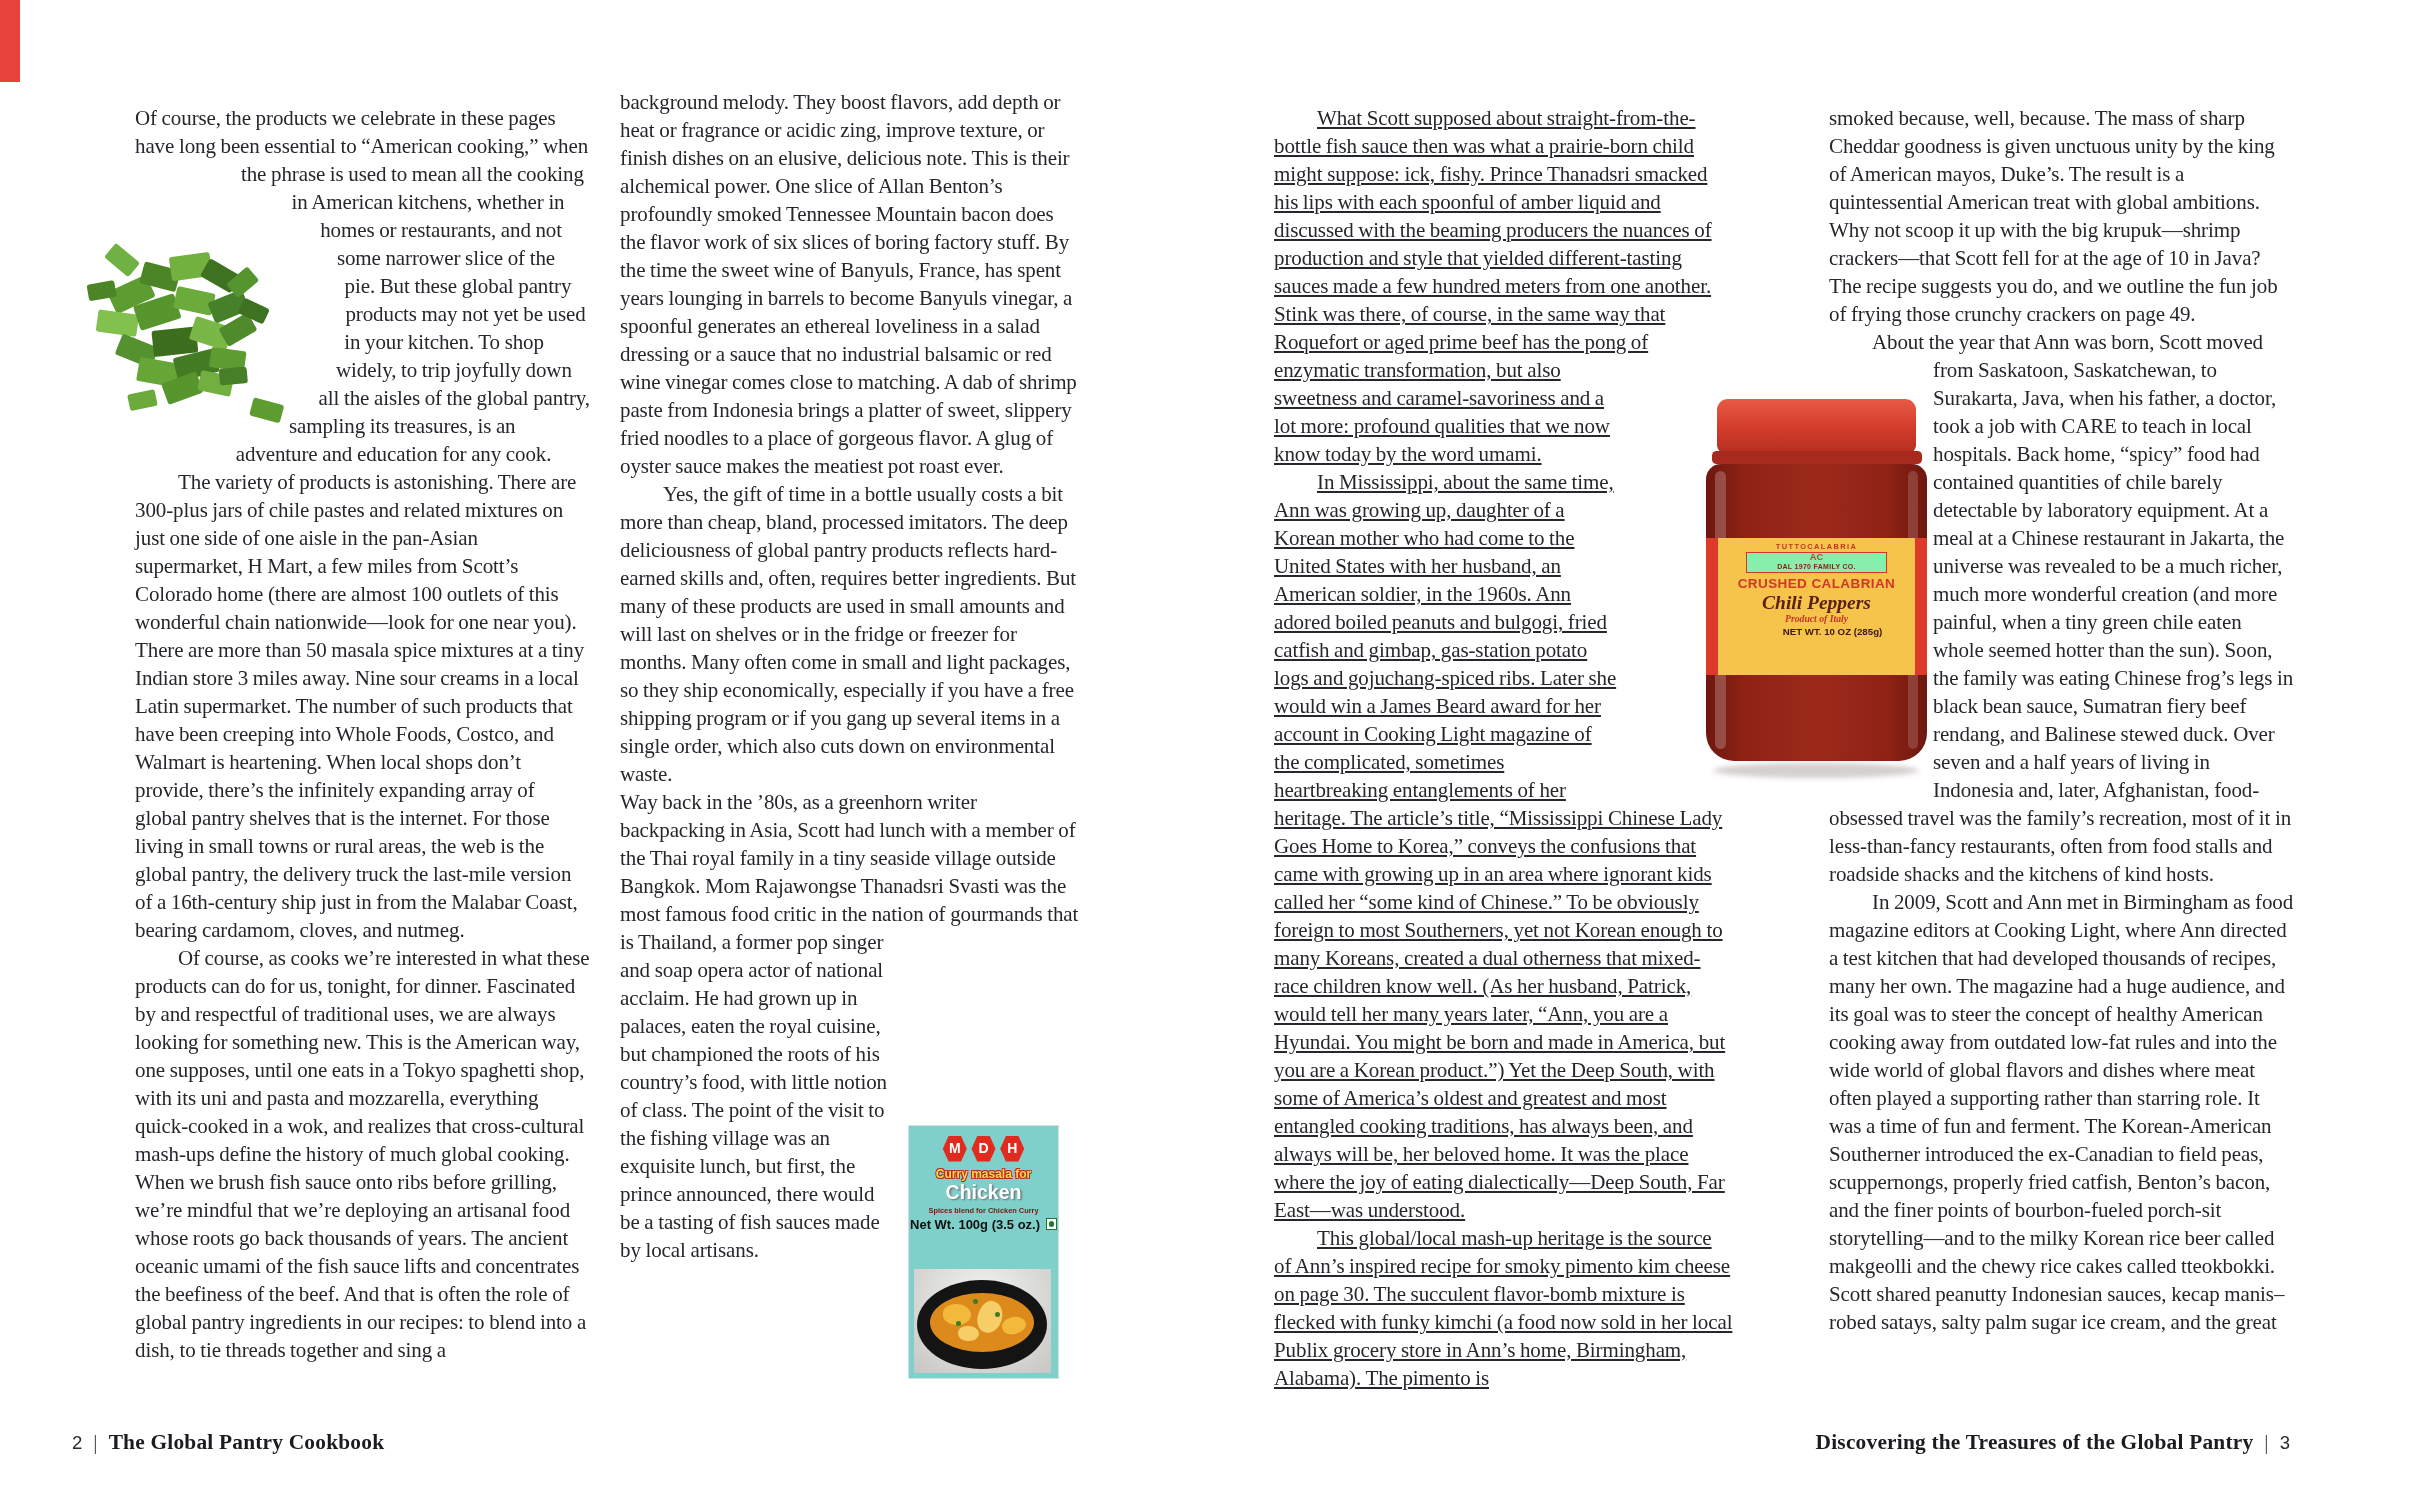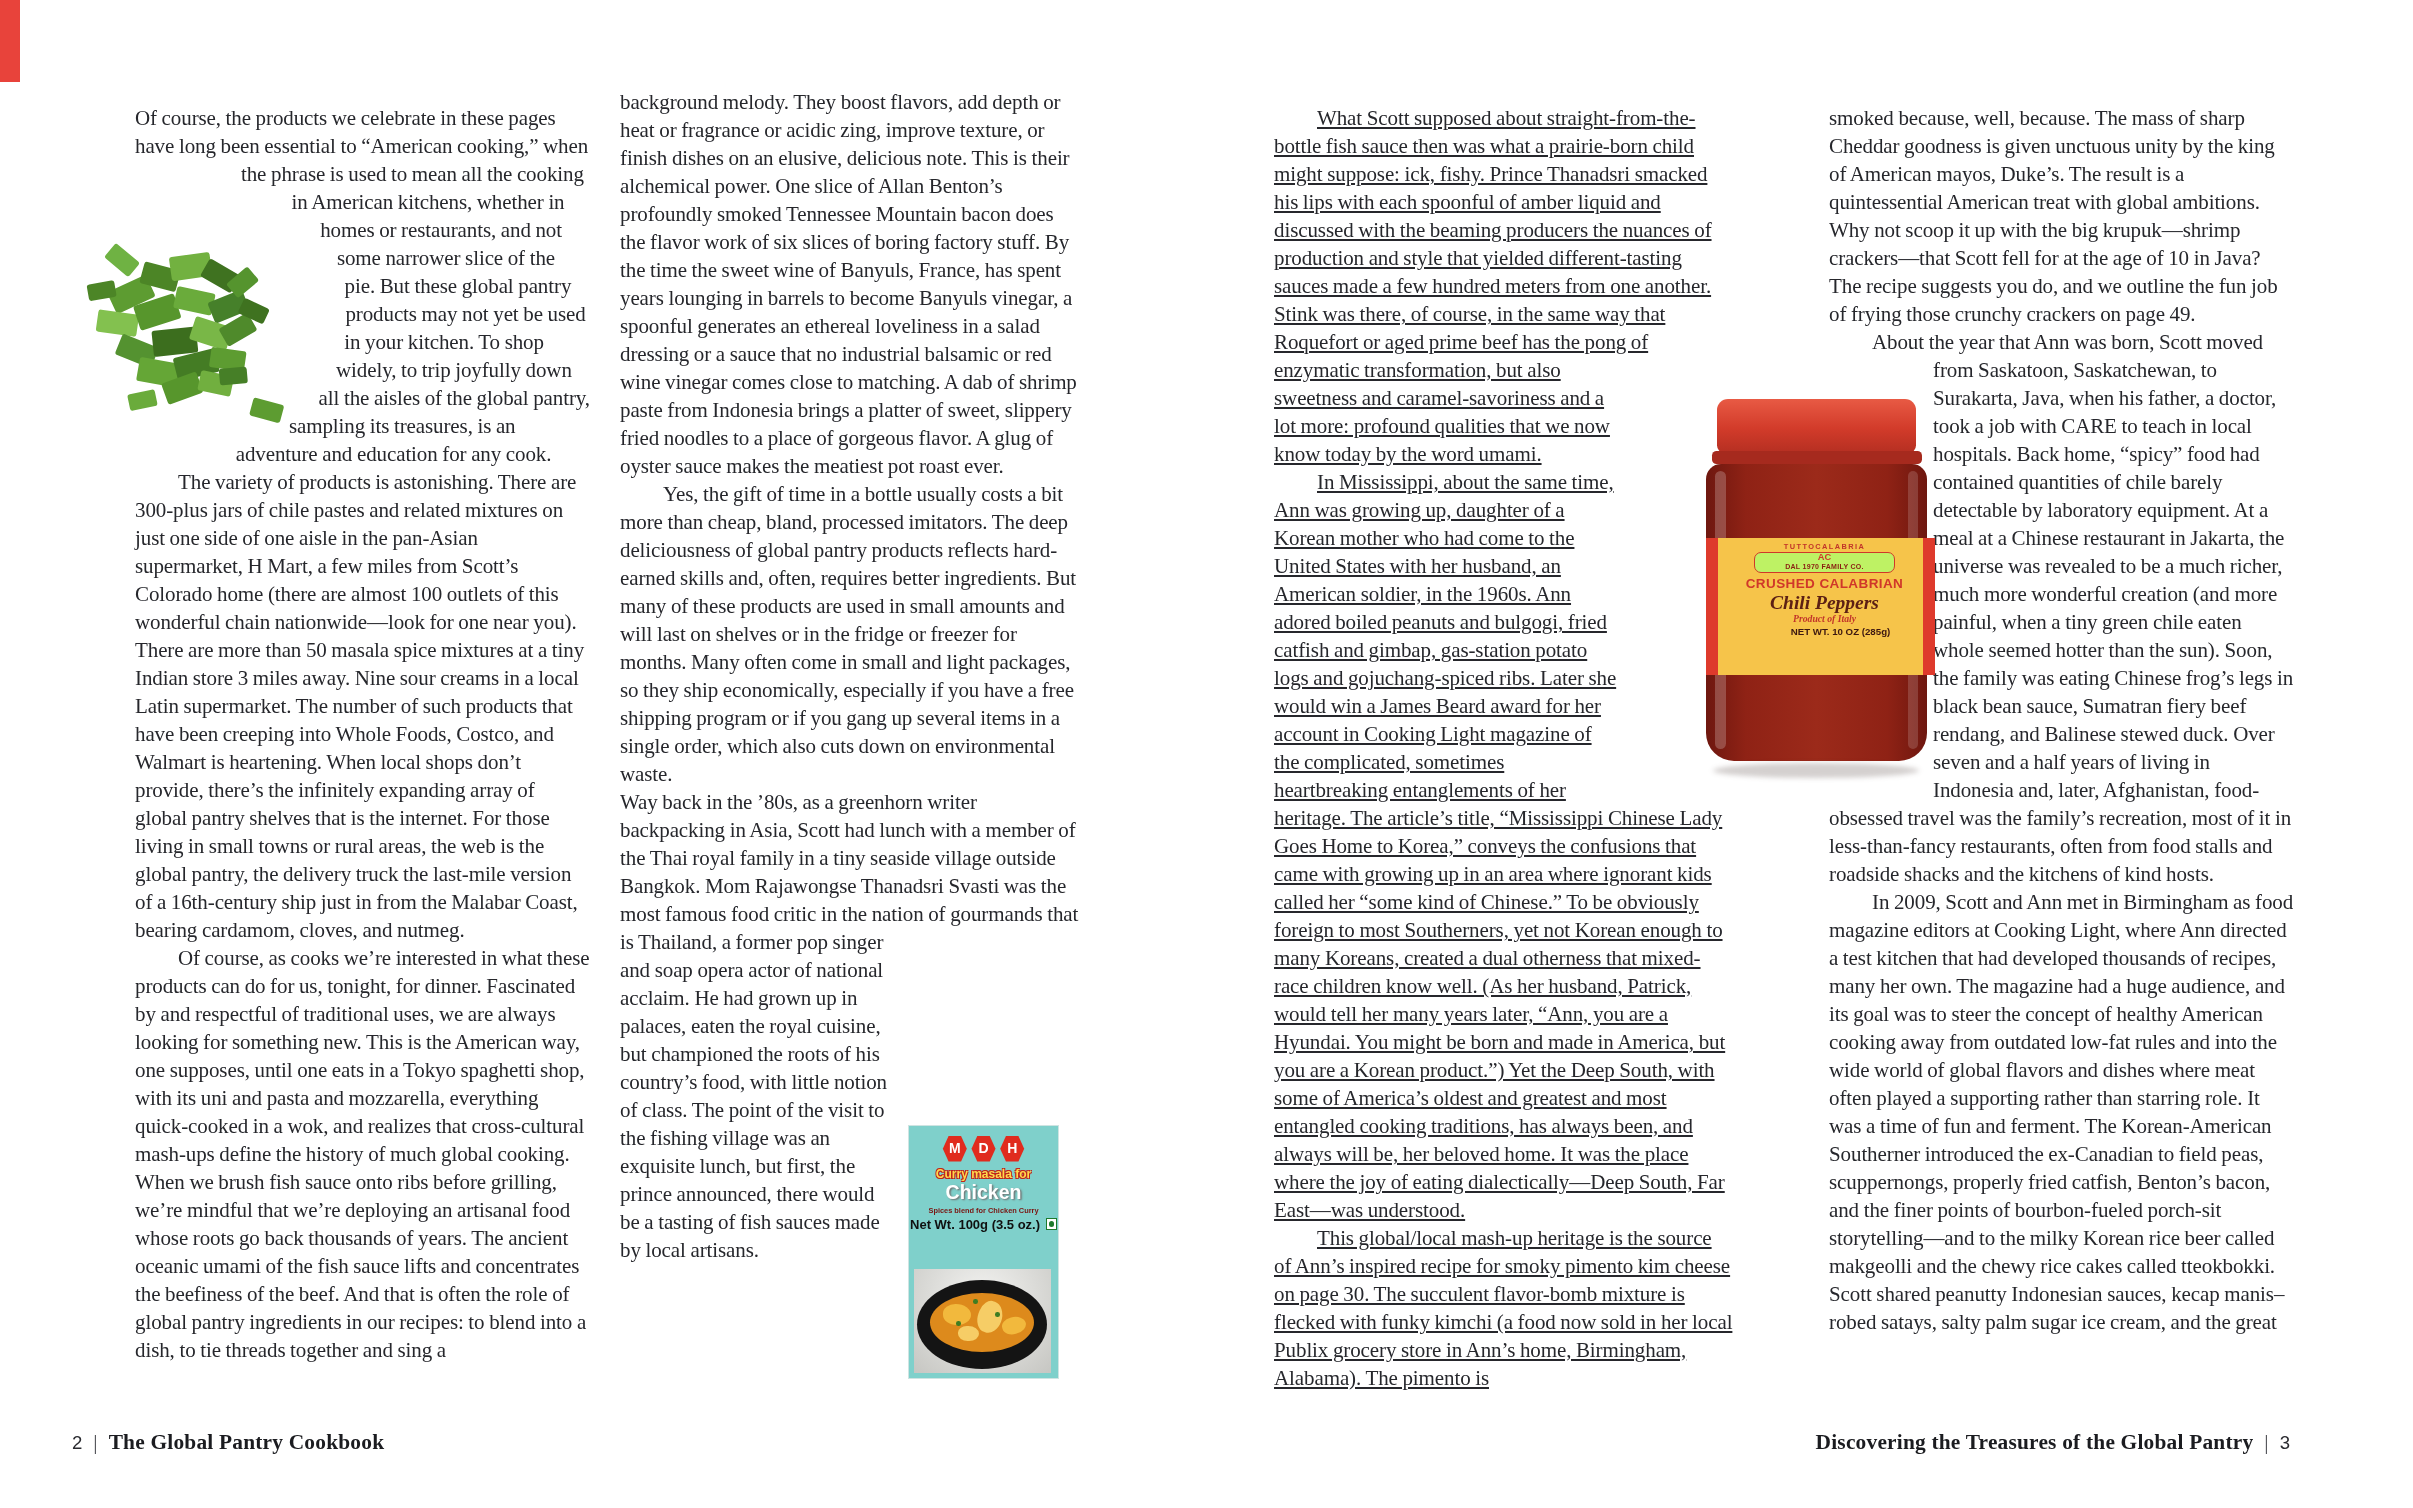--- a/index.html
+++ b/index.html
@@ -27,25 +27,25 @@
   .scallions{position:absolute;left:82px;top:210px;width:234px;height:230px;}
 
   
   .jar{position:absolute;left:1706px;top:399px;width:221px;height:379px;font-family:"Liberation Sans","DejaVu Sans",sans-serif;}
   .jar-lid{position:absolute;left:11px;top:0;width:199px;height:54px;background:linear-gradient(#e85a44,#d23b2a 55%,#b52f22);border-radius:11px 11px 7.4px 7.4px;}
   .jar-lid-rim{position:absolute;left:5.6px;top:52px;width:210px;height:13px;background:#a62a1e;border-radius:4.6px;}
   .jar-glass{position:absolute;left:0;top:65px;width:221px;height:297px;border-radius:15px 15px 28px 28px;
              background:linear-gradient(90deg,#6e170f 0%,#8f2215 18%,#9c2a1a 50%,#8f2215 82%,#6e170f 100%);}
   .jar-glass:before{content:"";position:absolute;left:9.3px;top:7.4px;width:11px;height:278px;background:rgba(255,255,255,.22);border-radius:7.4px;}
   .jar-glass:after{content:"";position:absolute;right:9.3px;top:7.4px;width:9.3px;height:278px;background:rgba(255,255,255,.16);border-radius:7.4px;}
-  .jar-label{position:absolute;left:0;top:139px;width:221px;height:137px;background:#f6c44a;overflow:hidden;text-align:center;padding-left:8px;}
+  .jar-label{position:absolute;left:0;top:139px;width:221px;height:137px;background:#f6c44a;overflow:hidden;text-align:center;}
   .jar-label .stripe{position:absolute;top:0;width:12px;height:137px;background:#de3a2c;}
   .jar-label .stripe.l{left:0;} .jar-label .stripe.r{right:0;}
   .jar-arc{font-size:7.4px;font-weight:700;color:#c2352a;letter-spacing:1.4px;margin-top:3.7px;}
-  .jar-crest{margin:0.9px auto 0.9px auto;width:139px;background:#bef264;border:1.9px solid #d0372a;border-radius:7px;padding:0.9px 0;}
+  .jar-crest{margin:0.9px auto 0.9px auto;width:139px;background:#86efac;border:1.9px solid #d0372a;border-radius:0;padding:0.9px 0;}
   .jar-ac{font-size:9.3px;font-weight:800;color:#d0372a;line-height:9.3px;}
   .jar-family{font-size:7px;font-weight:700;color:#8a1d12;line-height:8.4px;letter-spacing:0.3px;}
   .jar-prod1{font-size:13.5px;font-weight:800;color:#d0372a;letter-spacing:0.4px;line-height:16px;margin-top:2.8px;}
   .jar-prod2{font-family:"Liberation Serif","DejaVu Serif",serif;font-style:italic;font-weight:700;font-size:19.5px;color:#5c2014;line-height:21.4px;}
   .jar-origin{font-family:"Liberation Serif","DejaVu Serif",serif;font-style:italic;font-weight:700;font-size:9.7px;color:#c2352a;line-height:12px;}
   .jar-net{font-size:9.7px;font-weight:700;color:#3c1710;line-height:13px;margin-left:32px;}
   .jar-shadow{position:absolute;left:7.4px;bottom:0;width:206px;height:15px;background:rgba(60,40,35,.22);border-radius:50%;filter:blur(2.8px);}
 
   
   .mdh{position:absolute;left:908px;top:1125px;width:149px;height:252px;background:#7fd0cb;border:0.9px solid #cfe4e2;

